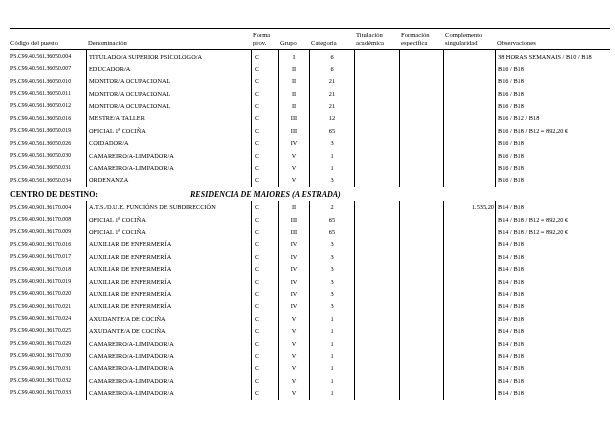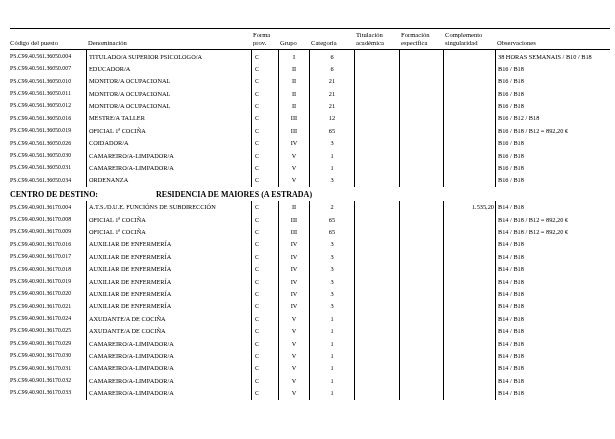--- a/index.html
+++ b/index.html
@@ -55,21 +55,21 @@
   .cell.c-complemento { justify-content:flex-end; padding:0 1px 0 0; }
 
   .centro-row {
     height:14.5px;
     display:flex;
     align-items:center;
     font-weight:bold;
     font-size:8px;
   }
   .centro-label { white-space:nowrap; }
-  .centro-value { margin-left:58px; white-space:nowrap; }
+  .centro-value { margin-left:92px; white-space:nowrap;font-style:italic; }
 </style>
 </head>
 <body>
 
 <div class="page">
   <div class="table">
 
     <div class="grid9 thead">
       <div class="hcell">Código del puesto</div>
       <div class="hcell">Denominación</div>

